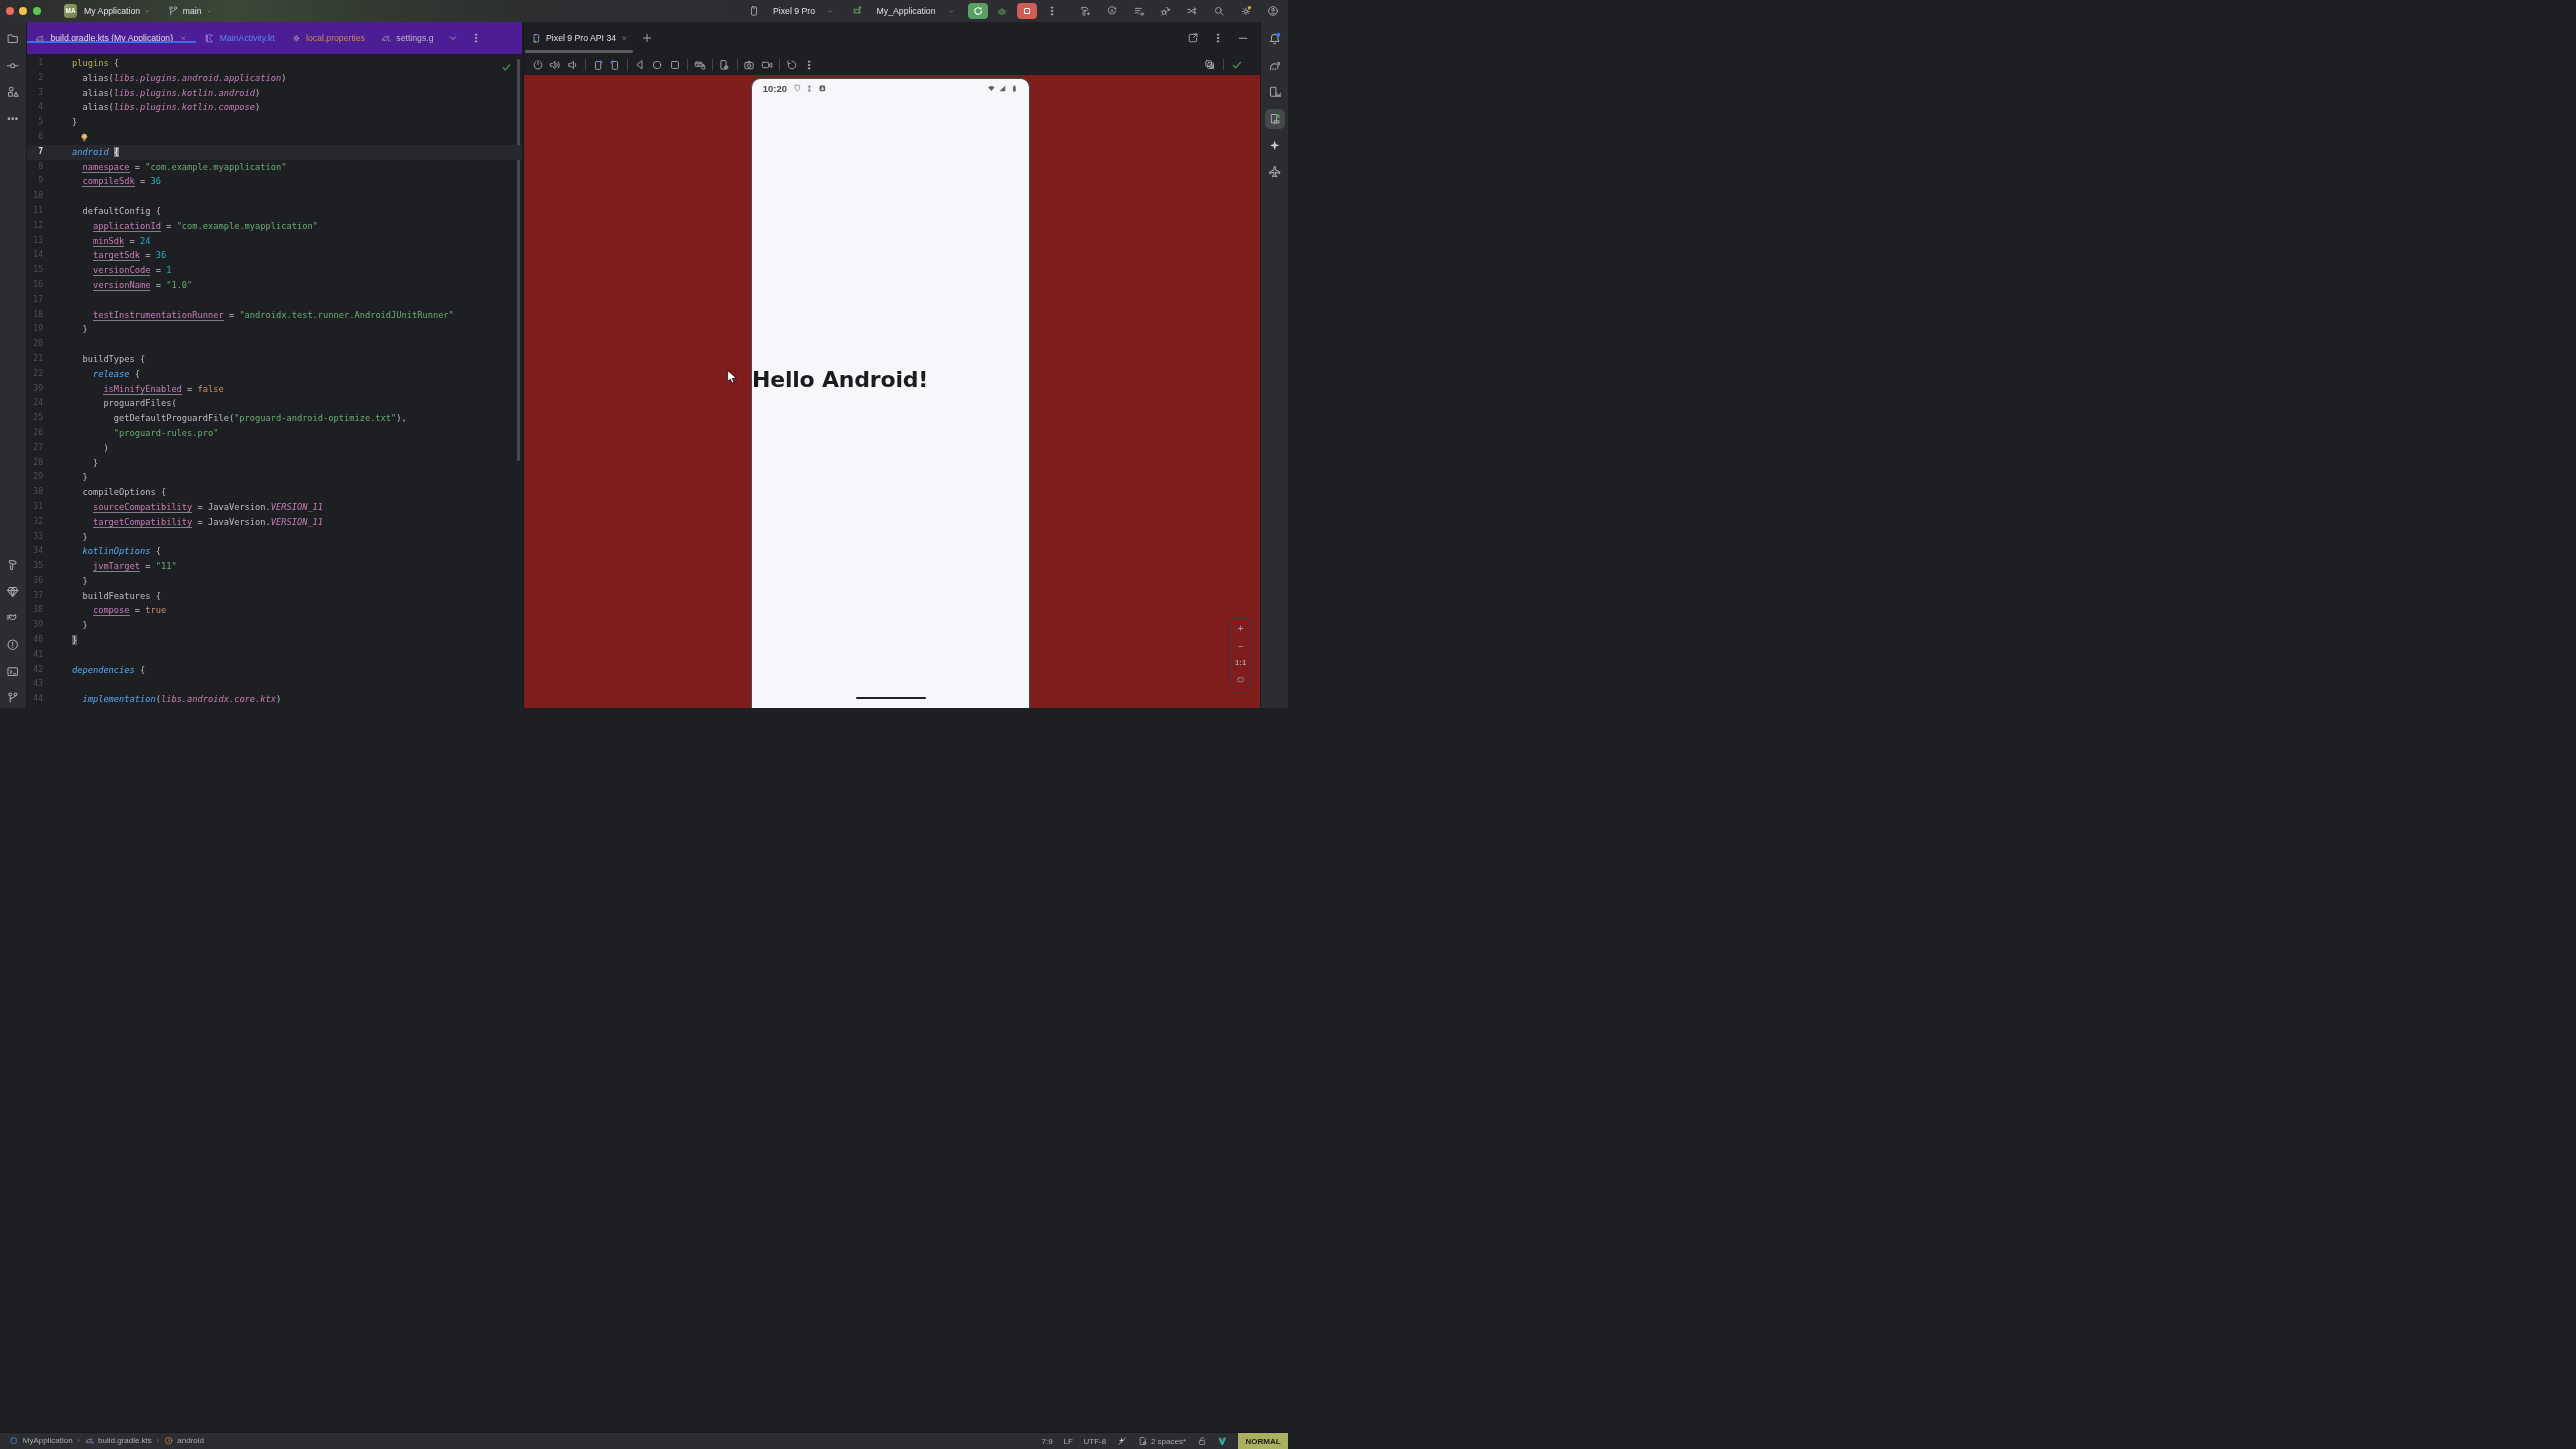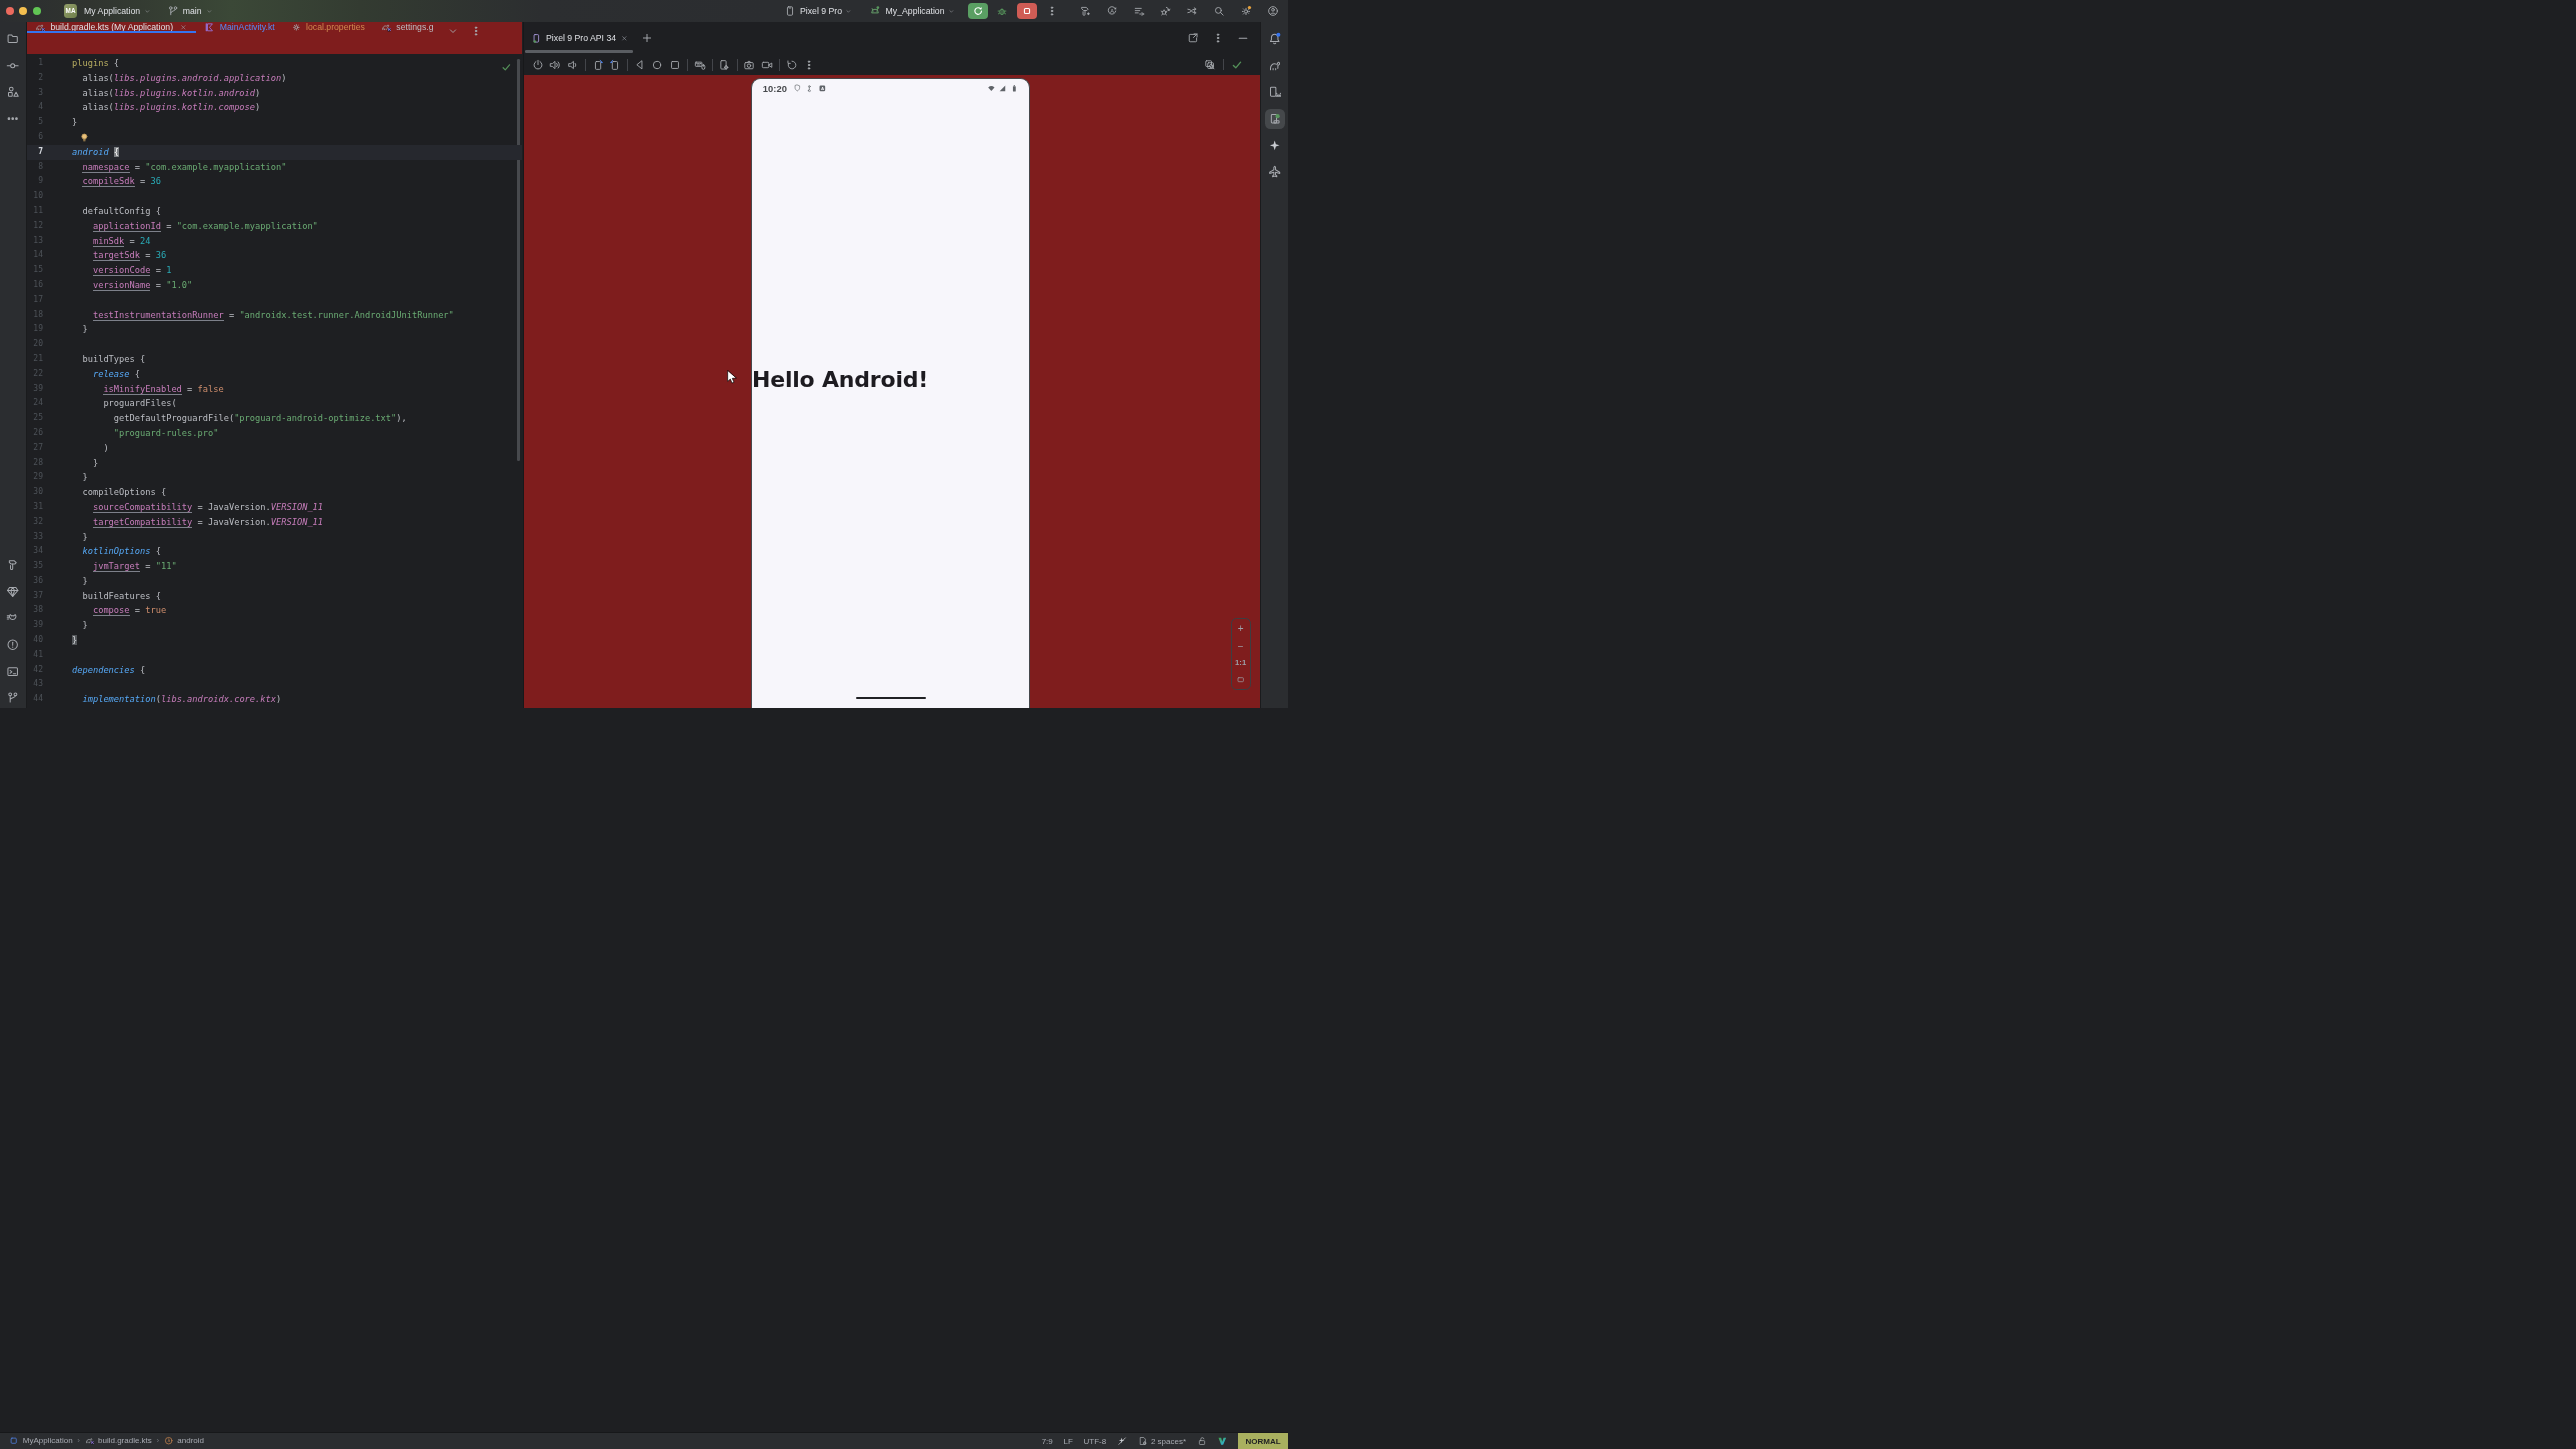--- a/index.html
+++ b/index.html
@@ -13,39 +13,39 @@
     display:flex; align-items:center; }
   .lights { display:flex; gap:5.4px; padding-left:6px; width:48px; }
   .light { width:8px; height:8px; border-radius:50%; }
   .l-close{ background:#ec6a5e; } .l-min{ background:#f4bf4f; } .l-zoom{ background:#61c554; }
   .proj-badge { width:13.4px; height:13.4px; border-radius:3.4px; margin-left:16px;
     background:linear-gradient(135deg,#94a06b,#6e7e4a); color:#fff; font-weight:bold; font-size:6.4px;
     display:flex; align-items:center; justify-content:center; letter-spacing:0.2px; }
   .tb-item { display:flex; align-items:center; gap:4px; margin-left:6.7px; color:#dfe1e5; }
   .chev { width:6.7px; height:6.7px; }
   .tb-right { position:absolute; right:0; top:0; height:22px; display:flex; align-items:center; gap:6.7px; padding-right:6.7px; }
-  .tb-group { display:flex; align-items:center; gap:3px; color:#dfe1e5; }
+  .tb-group { display:flex; align-items:center; gap:12px; color:#dfe1e5; }
   .runbtn { width:20px; height:15.4px; border-radius:4px; display:flex; align-items:center; justify-content:center; }
   .runbtn.green { background:#5a9f63; } .runbtn.red { background:#d05c55; }
   .ticon { display:flex; align-items:center; justify-content:center; width:17.4px; height:17.4px; border-radius:2.7px; }
   .ticon svg { width:12px; height:12px; }
 
   
   .main { position:absolute; left:0; top:22px; width:1288px; height:686px; }
   .stripe { position:absolute; top:0; height:100%; width:27px; background:#2b2d30; display:flex; flex-direction:column; align-items:center; }
   .stripe.left { left:0; border-right:0.7px solid #1a1b1d; }
   .stripe.right { right:0; width:28px; border-left:0.7px solid #1a1b1d; }
   .stripe .ticon { width:20px; height:20px; margin-top:6.7px; }
   .stripe .ticon svg { width:13.4px; height:13.4px; }
   .stripe .spacer { flex:1; }
   .stripe .ticon.active { background:#45484b; border-radius:5.4px; }
 
   
   .editor { position:absolute; left:27px; top:0; width:495px; height:100%; background:#1e1f22; }
-  .tabs { position:absolute; left:0; top:0; right:0; height:32px; display:flex; align-items:flex-start; background:#7f1d1d; }
+  .tabs { position:absolute; left:0; top:0; right:0; height:32px; display:flex; align-items:center; background:#4c1d95; }
   .tab { display:flex; align-items:center; gap:4.7px; padding:0 8px; position:relative; color:#9da0a8; white-space:nowrap; }
   .tab .tlabel { font-size:8.7px; }
   .tab.active { color:#dfe1e5; }
   .tab.active::after { content:""; position:absolute; left:0; right:0; bottom:0; height:2px; background:#3574f0; }
   .tab .close { width:10.7px; height:10.7px; display:flex; align-items:center; justify-content:center; }
   .tab .close svg { width:6.7px; height:6.7px; stroke:#9da0a8; }
   .tab .ticn svg { width:10.7px; height:10.7px; }
   .tabs-extra { display:flex; align-items:center; gap:5.4px; padding-left:2.7px; }
   .code-wrap { position:absolute; left:0; top:32px; right:0; bottom:0; padding-top:2px; font-family:"DejaVu Sans Mono","Liberation Mono",monospace; font-size:8.7px; }
   .cl { display:flex; height:14.8px; line-height:14.8px; position:relative; white-space:pre; }

